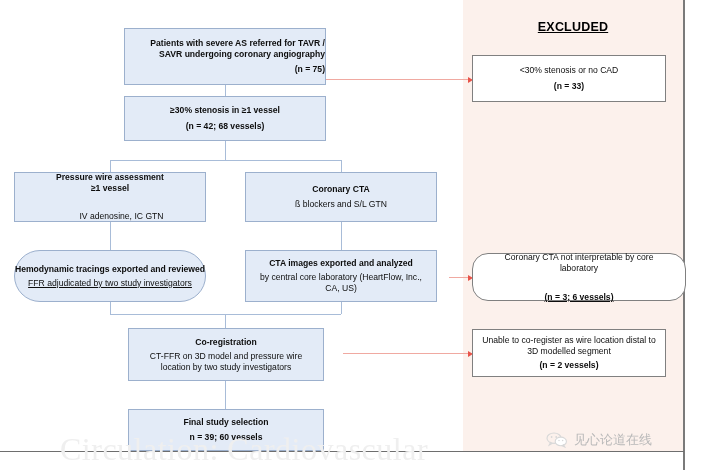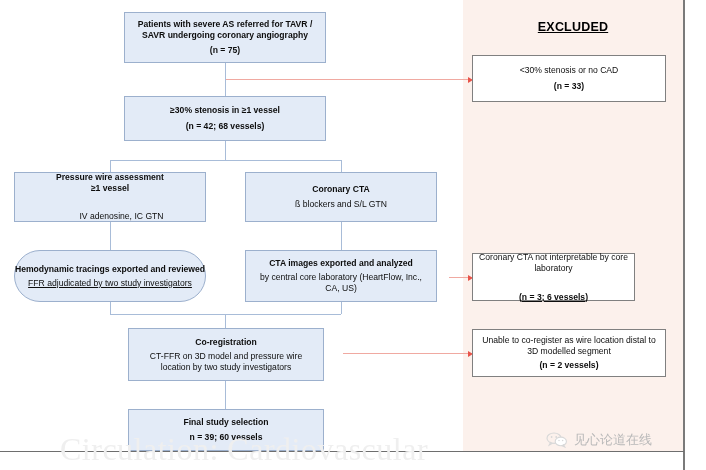--- a/index.html
+++ b/index.html
@@ -177,21 +177,21 @@
   <div class="vline" style="left:341px; top:302px; height:12px;"></div>
   <div class="hline" style="left:110px; top:314px; width:231px;"></div>
   <div class="vline" style="left:225px; top:314px; height:14px;"></div>
 
   <div class="vline" style="left:225px; top:381px; height:28px;"></div>
 
   <div class="arrow" style="left:226px; top:79px; width:246px;"></div>
   <div class="arrow" style="left:449px; top:277px; width:23px;"></div>
   <div class="arrow" style="left:343px; top:353px; width:129px;"></div>
 
-  <div class="box box-blue" style="left:124px; top:12px; width:202px; height:51px;">
+  <div class="box box-blue" style="left:124px; top:28px; width:202px; height:57px;align-items:flex-end;">
     <span class="ln b f85">Patients with severe AS referred for TAVR /</span>
     <span class="ln b f85">SAVR undergoing coronary angiography</span>
     <span class="ln b f85" style="margin-top:4px;">(n = 75)</span>
   </div>
 
   <div class="box box-blue" style="left:124px; top:96px; width:202px; height:45px;">
     <span class="ln b f85">≥30% stenosis in ≥1 vessel</span>
     <span class="ln b f85" style="margin-top:5px;">(n = 42; 68 vessels)</span>
   </div>
 
@@ -224,21 +224,21 @@
   <div class="box box-blue" style="left:128px; top:409px; width:196px; height:42px;">
     <span class="ln b f85">Final study selection</span>
     <span class="ln b f85" style="margin-top:4px;">n = 39; 60 vessels</span>
   </div>
 
   <div class="box box-white" style="left:472px; top:55px; width:194px; height:47px;">
     <span class="ln r f85">&lt;30% stenosis or no CAD</span>
     <span class="ln b f85" style="margin-top:5px;">(n = 33)</span>
   </div>
 
-  <div class="box box-white" style="left:472px; top:253px; width:163px; height:48px;">
+  <div class="box box-white" style="left:472px; top:253px; width:214px; height:48px;border-radius:16px;">
     <span class="wrap r f85" style="width:176px;">Coronary CTA not interpretable by core laboratory</span>
     <span class="ln b f85" style="margin-top:18px;text-decoration:underline;">(n = 3; 6 vessels)</span>
   </div>
 
   <div class="box box-white" style="left:472px; top:329px; width:194px; height:48px;">
     <span class="wrap r f85" style="width:182px;">Unable to co-register as wire location distal to 3D modelled segment</span>
     <span class="ln b f85" style="margin-top:3px;">(n = 2 vessels)</span>
   </div>
 
   <div class="watermark-text">Circulation: Cardiovascular</div>

